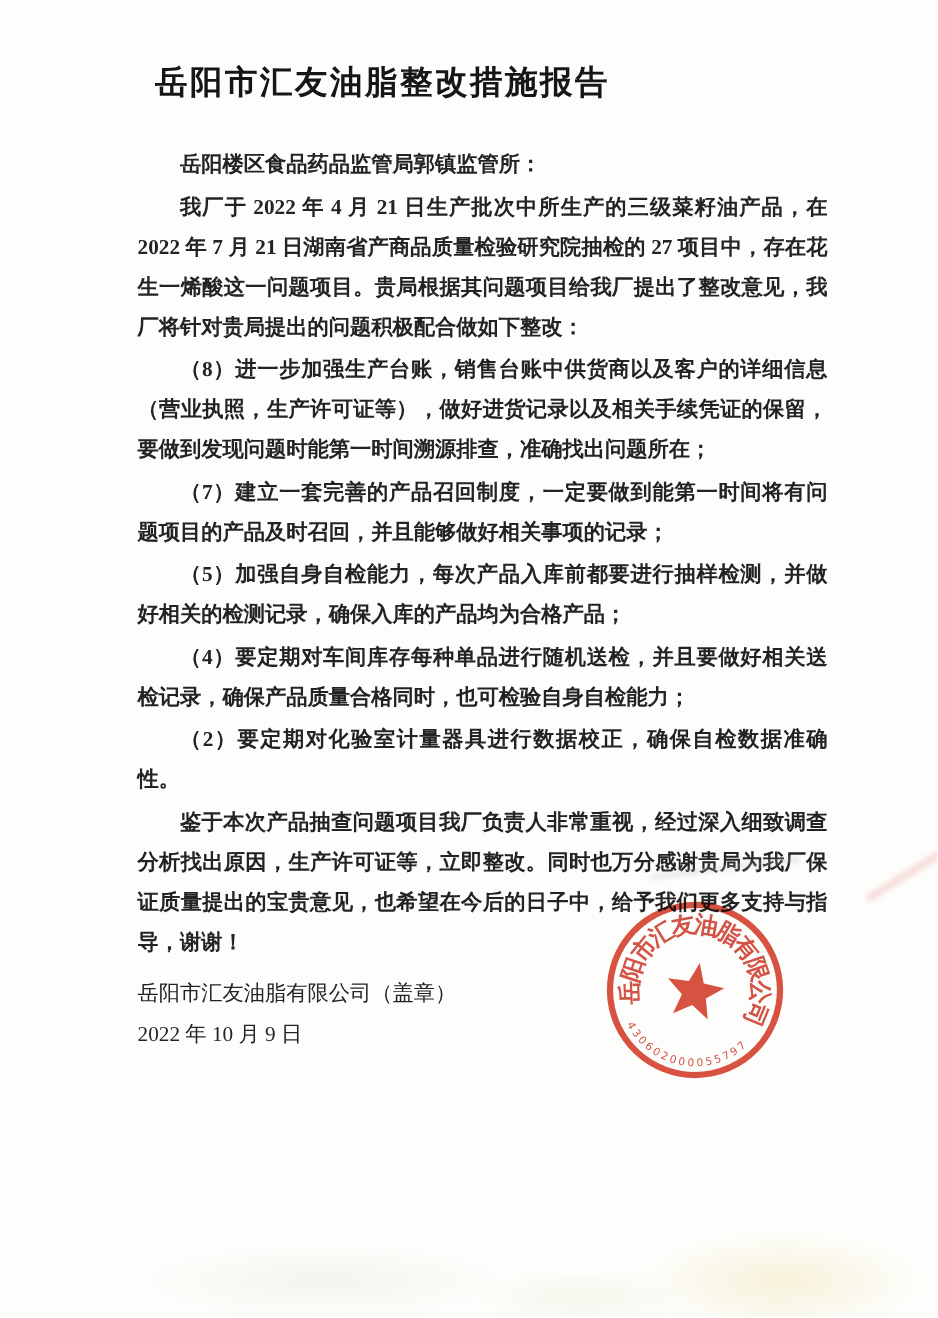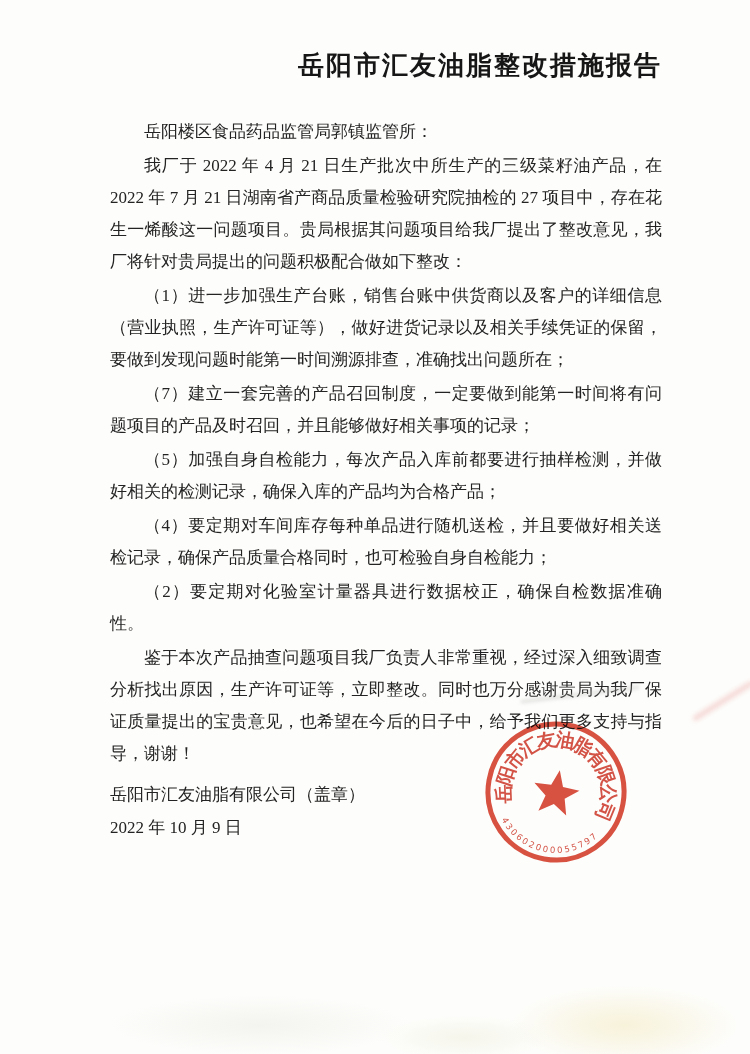--- a/index.html
+++ b/index.html
@@ -19,30 +19,31 @@
     position: absolute;
     left: 110px; top: 46px;
     width: 552px;
   }
   .title {
     margin: 0 0 0 14px;
     font-size: 26px;
     font-weight: bold;
     letter-spacing: 2px;
     line-height: 40px;
-    text-align: right;
+    text-align: left;
     color: #161616;
   }
   .body-par {
     margin: 0 0 2px 0;
     font-size: 17px;
     line-height: 32px;
     text-align: justify;
     text-indent: 2em;
     color: #232323;
+    font-weight: bold;
   }
   .salutation { margin-top: 30px; }
   .sig {
     margin-top: 8px;
     padding-right: 25px;
   }
   .sig p { margin: 0; font-size: 17px; line-height: 33px; color: #232323; }
   
   .stamp {
     position: absolute;
@@ -97,21 +98,21 @@
 </style>
 </head>
 <body>
 
 <div class="page">
 
   <div class="doc">
     <h1 class="title">岳阳市汇友油脂整改措施报告</h1>
     <p class="body-par salutation">岳阳楼区食品药品监管局郭镇监管所：</p>
     <p class="body-par">我厂于 2022 年 4 月 21 日生产批次中所生产的三级菜籽油产品，在 2022 年 7 月 21 日湖南省产商品质量检验研究院抽检的 27 项目中，存在花生一烯酸这一问题项目。贵局根据其问题项目给我厂提出了整改意见，我厂将针对贵局提出的问题积极配合做如下整改：</p>
-    <p class="body-par">（1）进一步加强生产台账，销售台账中供货商以及客户的详细信息（营业执照，生产许可证等），做好进货记录以及相关手续凭证的保留，要做到发现问题时能第一时间溯源排查，准确找出问题所在；</p>
+    <p class="body-par">（8）进一步加强生产台账，销售台账中供货商以及客户的详细信息（营业执照，生产许可证等），做好进货记录以及相关手续凭证的保留，要做到发现问题时能第一时间溯源排查，准确找出问题所在；</p>
     <p class="body-par">（7）建立一套完善的产品召回制度，一定要做到能第一时间将有问题项目的产品及时召回，并且能够做好相关事项的记录；</p>
     <p class="body-par">（5）加强自身自检能力，每次产品入库前都要进行抽样检测，并做好相关的检测记录，确保入库的产品均为合格产品；</p>
     <p class="body-par">（4）要定期对车间库存每种单品进行随机送检，并且要做好相关送检记录，确保产品质量合格同时，也可检验自身自检能力；</p>
     <p class="body-par">（2）要定期对化验室计量器具进行数据校正，确保自检数据准确性。</p>
     <p class="body-par">鉴于本次产品抽查问题项目我厂负责人非常重视，经过深入细致调查分析找出原因，生产许可证等，立即整改。同时也万分感谢贵局为我厂保证质量提出的宝贵意见，也希望在今后的日子中，给予我们更多支持与指导，谢谢！</p>
 
     <div class="sig">
       <p>岳阳市汇友油脂有限公司（盖章）</p>
       <p>2022 年 10 月 9 日</p>
     </div>

